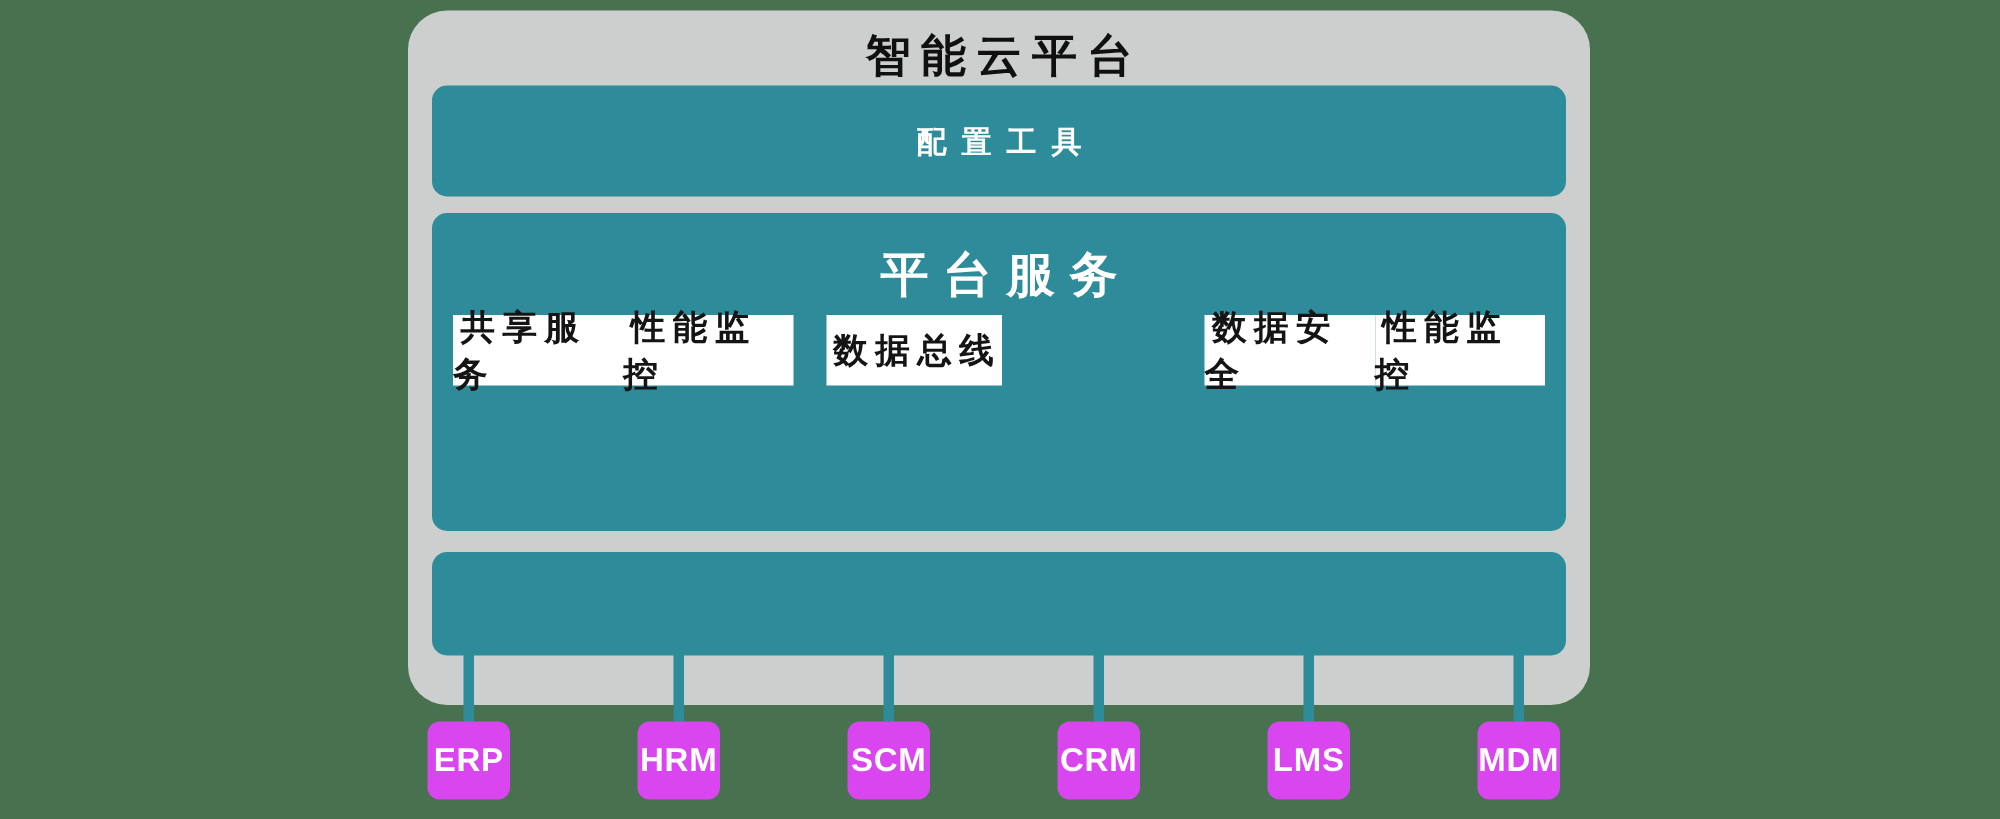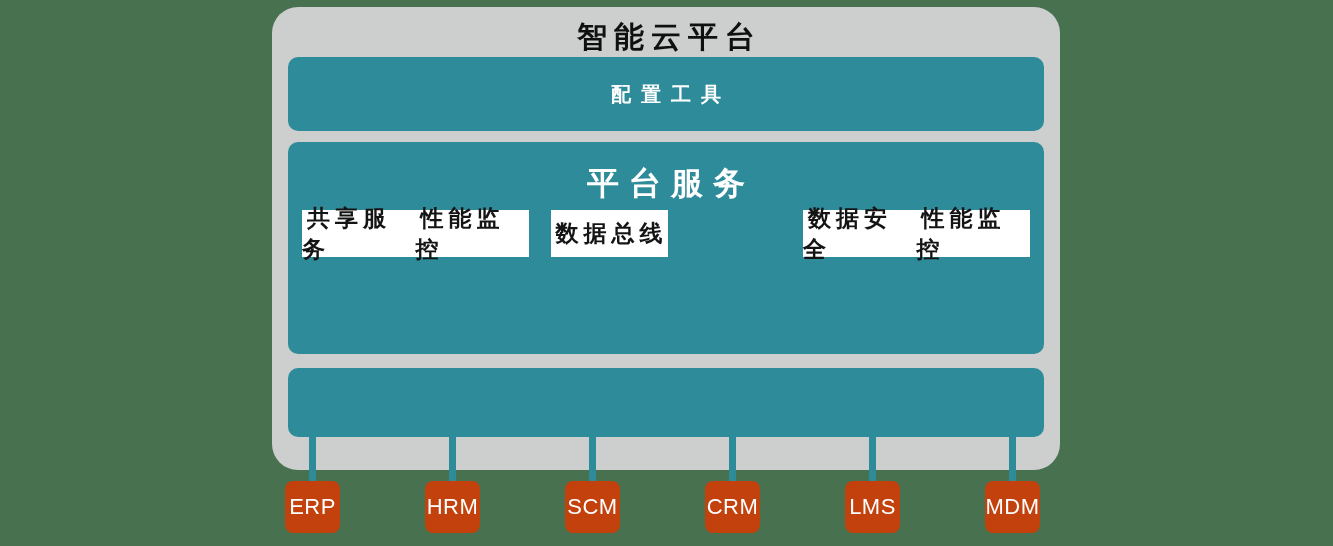--- a/index.html
+++ b/index.html
@@ -109,28 +109,28 @@
     align-items: center;
   }
   .connector {
     width: 7px;
     height: 46px;
     background: #2e8b9a;
   }
   .system-box {
     width: 55px;
     height: 52px;
-    background: #c2410c;
+    background: #d946ef;
     border-radius: 8px;
     display: flex;
     align-items: center;
     justify-content: center;
     color: #ffffff;
     font-size: 22px;
-    font-weight: 400;
+    font-weight: 700;
     letter-spacing: 0.5px;
   }
 </style>
 </head>
 <body>
 
 <div class="stage">
 
   <div class="panel">
 

